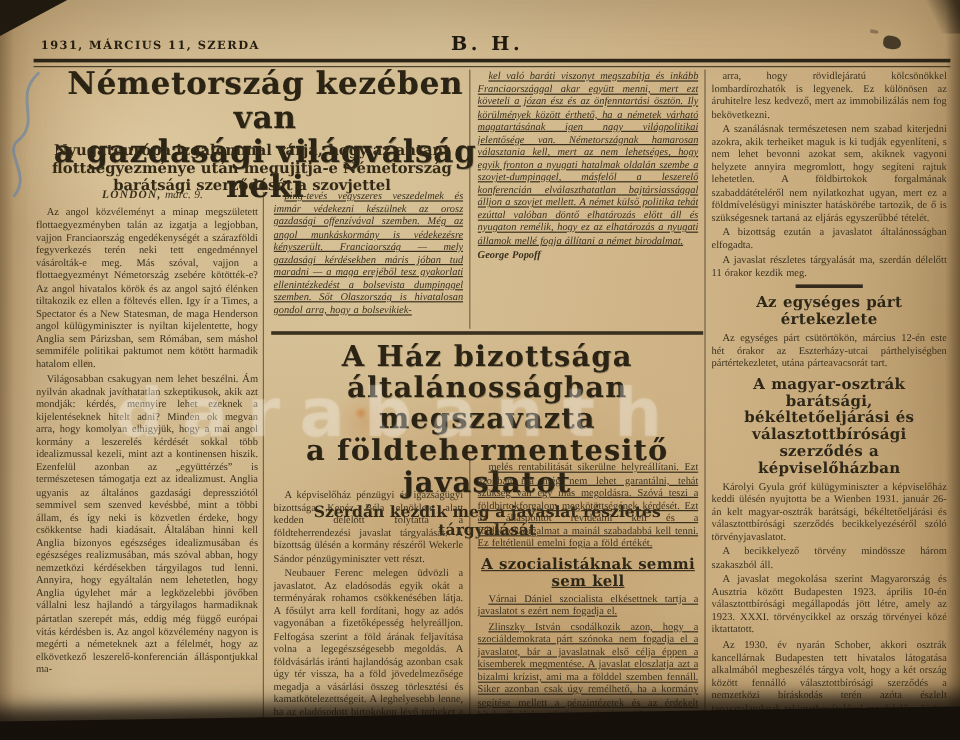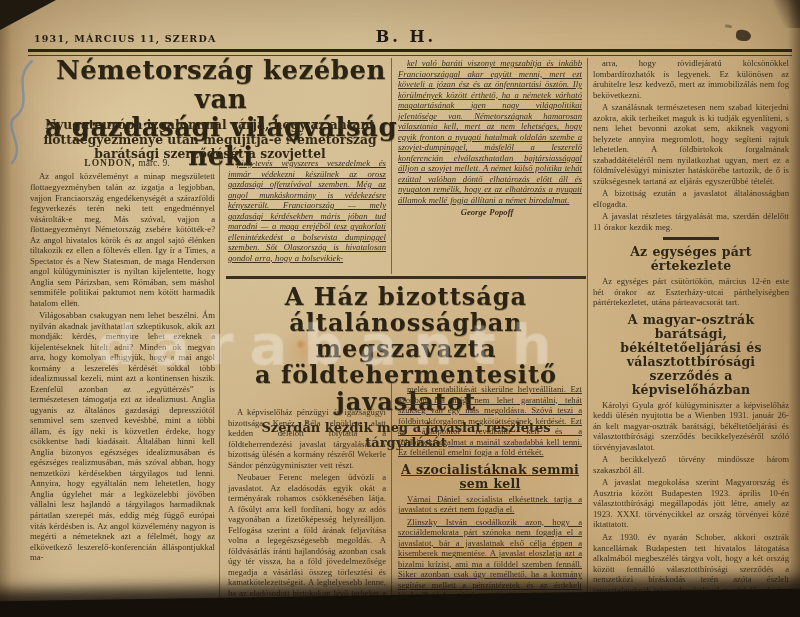--- a/index.html
+++ b/index.html
@@ -58,23 +58,23 @@
   #vr2a{left:391px;top:58px;height:216px;}
   #vr2b{left:391px;top:382px;height:222px;}
   #vr3{left:587px;top:58px;height:546px;}
 
   .textcol{position:absolute;font:8.7px/1.21 "Liberation Serif",serif;color:#3a301e;
     text-align:justify;overflow:hidden;filter:blur(.18px);word-spacing:.5px;}
   .textcol p{margin:0 0 2px;text-indent:9px;}
   .textcol p.pitalic{font-style:italic;text-decoration:underline;}
   .textcol h3.head{font:700 12.5px/1.12 "DejaVu Serif",serif;text-align:center;
     margin:5px 1px 3px;color:#2e2718;letter-spacing:.2px;}
-  .textcol .sig{text-align:center;font-weight:700;font-style:italic;margin:2px 6px 0 0;text-indent:0;}
+  .textcol .sig{text-align:left;font-weight:700;font-style:italic;margin:2px 6px 0 0;text-indent:0;}
   .textcol .short-rule{width:56px;height:3px;background:#332a1c;margin:5px auto 4px;}
-  .dateline{text-align:center;margin:0 0 3px;font-size:9.5px;text-indent:0;}
+  .dateline{text-align:center;margin:0 0 3px;font-size:9.5px;text-indent:0;font-style:italic;}
   .dateline .place{font-weight:700;letter-spacing:1px;}
 
   #col1{left:30px;top:158px;width:185px;height:448px;}
   #col2top{left:228px;top:158px;width:158px;height:114px;}
   #col3top{left:398px;top:58px;width:184px;height:214px;}
   #col2bot{left:228px;top:384px;width:158px;height:218px;margin-top:23px;}
   #col3bot{left:398px;top:384px;width:184px;height:220px;text-decoration:underline;}
   #col4{left:593px;top:58px;width:196px;height:544px;}
 
   .watermark{position:absolute;left:96px;top:280px;width:650px;text-align:left;

